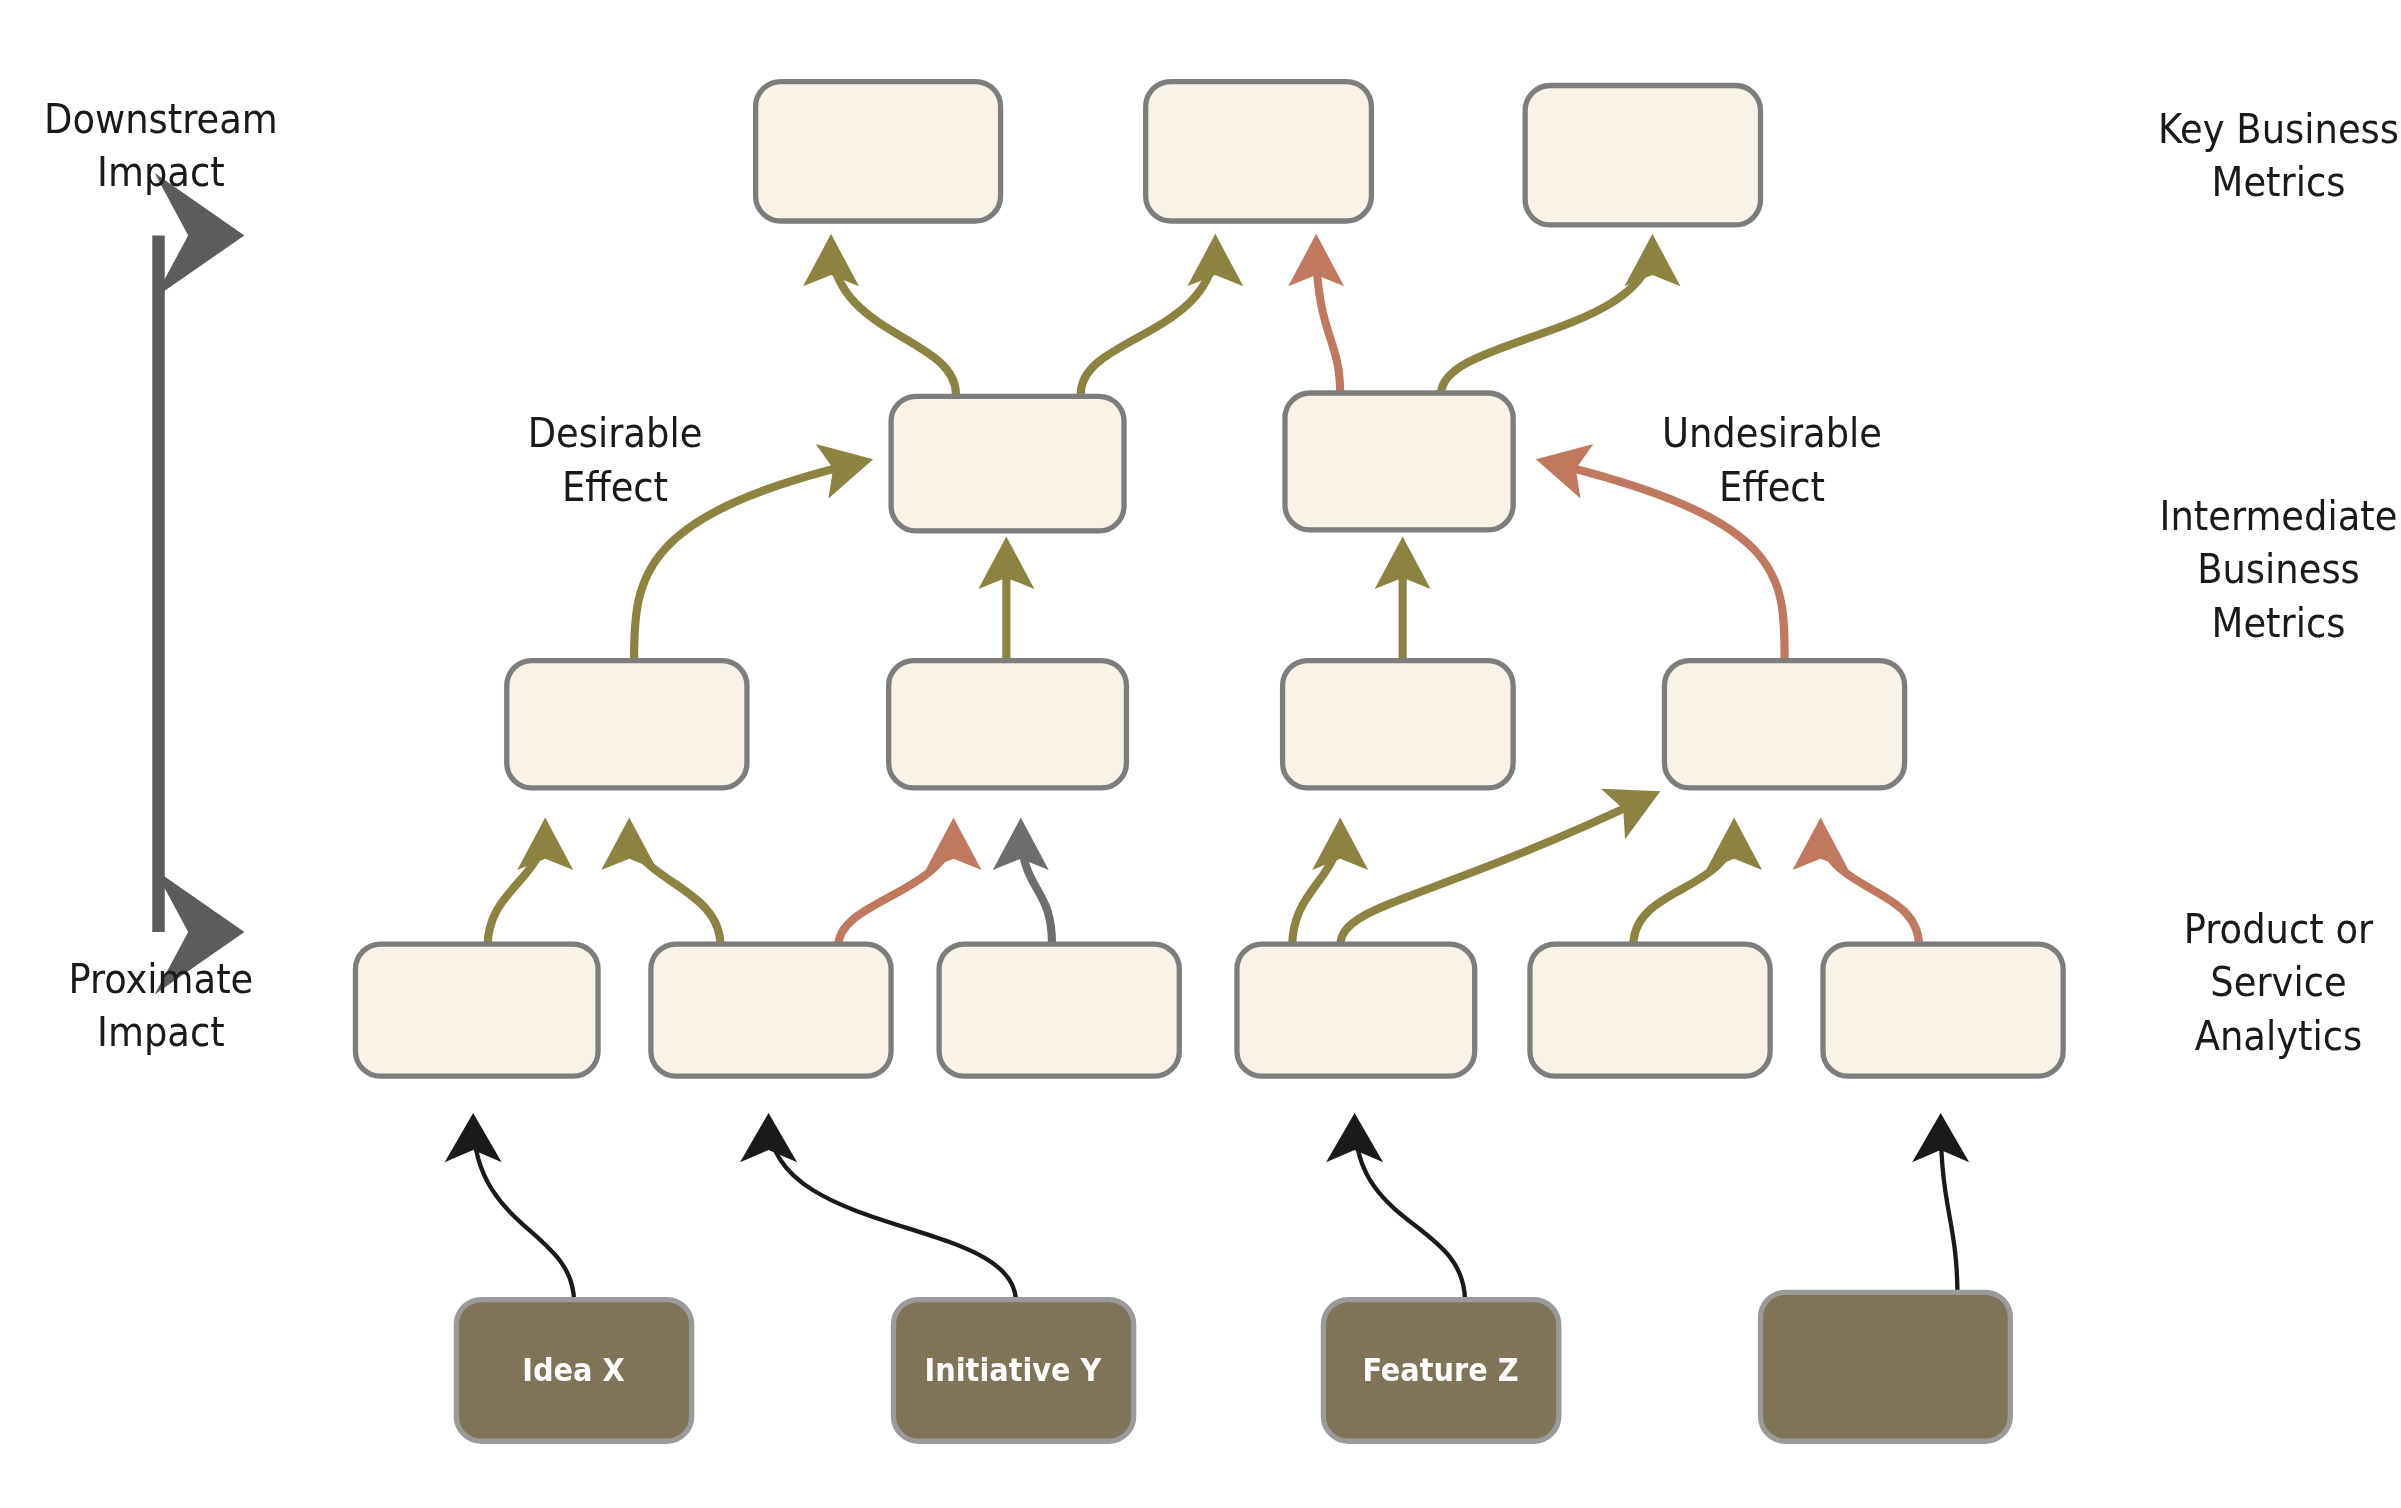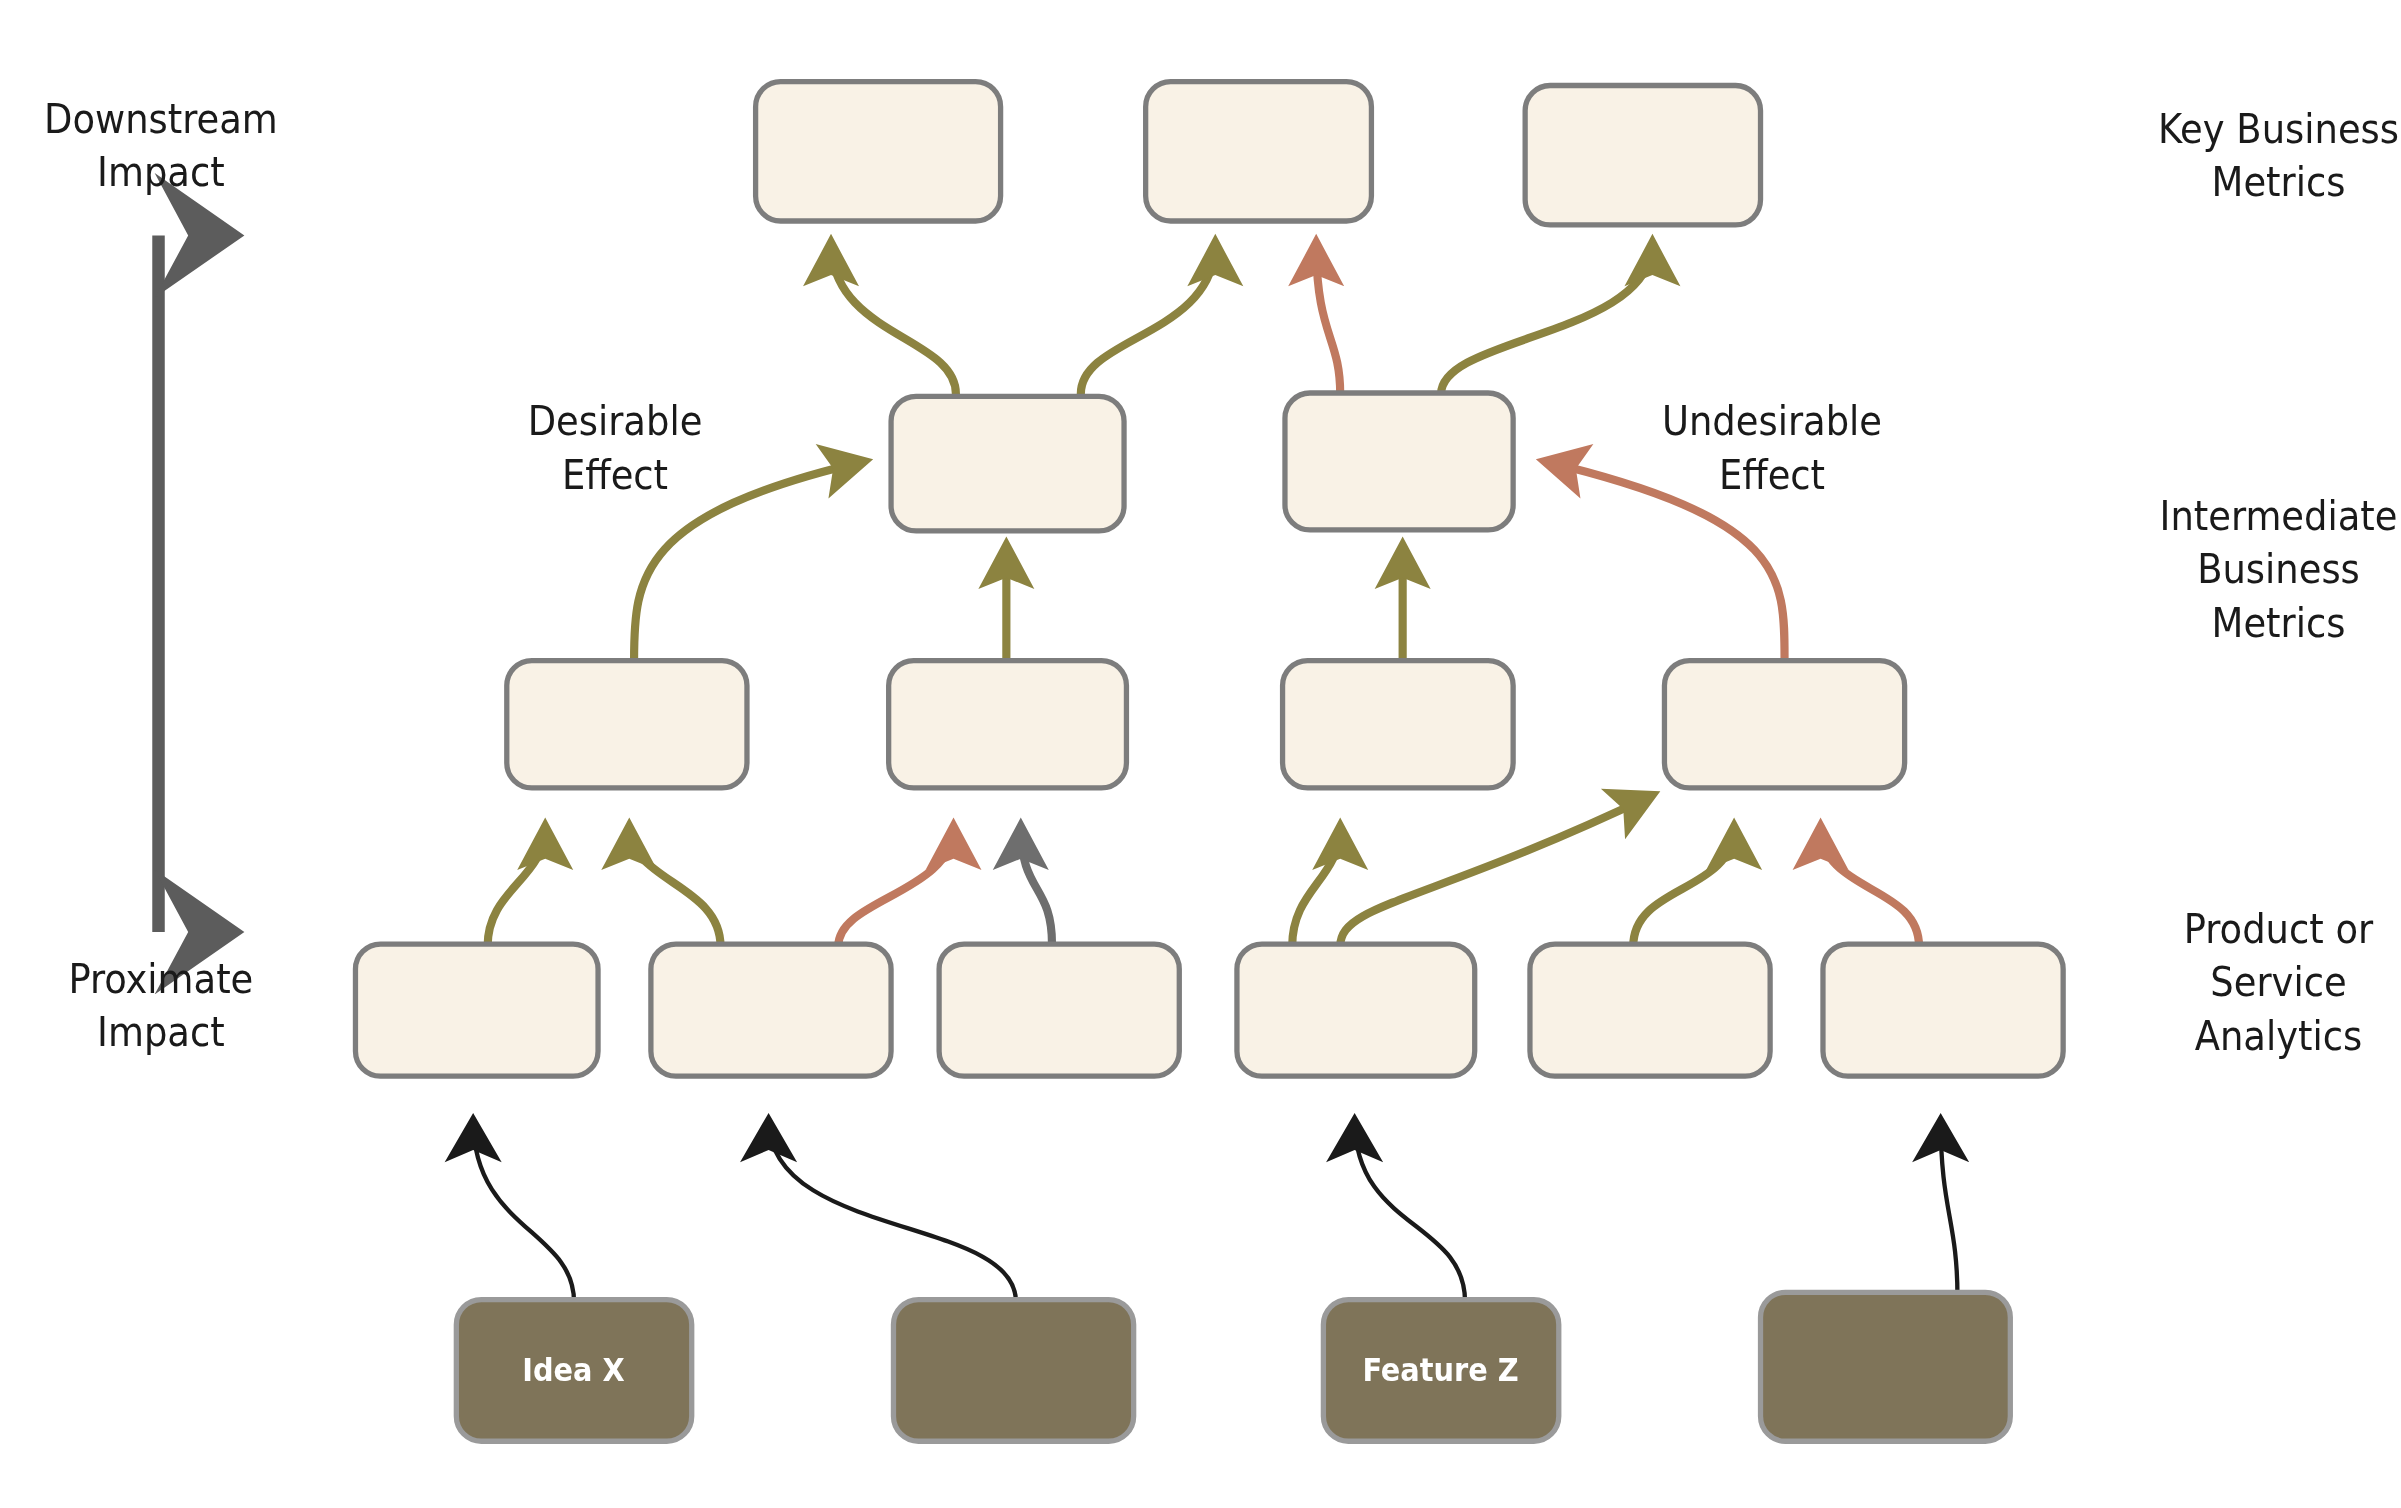--- a/index.html
+++ b/index.html
@@ -12,20 +12,21 @@
     position:absolute;text-align:center;color:#1a1a1a;
     font-size:41px;line-height:1.30;font-weight:400;
     font-family:"DejaVu Sans Condensed","Liberation Sans",sans-serif;
     white-space:pre-line;
   }
   .effect-label{
     position:absolute;text-align:center;color:#1a1a1a;
     font-size:41px;line-height:1.32;font-weight:400;
     font-family:"DejaVu Sans Condensed","Liberation Sans",sans-serif;
     white-space:pre-line;
+    margin-top:12px;
   }
   .node-text{
     position:absolute;display:flex;align-items:center;justify-content:center;
     text-align:center;color:#ffffff;font-weight:700;font-size:32px;line-height:1.25;
     font-family:"DejaVu Sans Condensed","Liberation Sans",sans-serif;
     pointer-events:none;white-space:pre-line;
   }
 </style>
 </head>
 <body>
@@ -143,18 +144,19 @@
 Analytics</div>
 
   <div class="effect-label" style="left:490px;top:394px;width:250px;">Desirable
 Effect</div>
 
   <div class="effect-label" style="left:1623px;top:394px;width:298px;">Undesirable
 Effect</div>
 
   <div class="node-text" style="left:456px;top:1299px;width:235px;height:142px;text-align:center;">Idea X</div>
 
+  <div class="node-text" style="left:893px;top:1299px;width:240px;height:142px;">Initiative Y</div>
 
   <div class="node-text" style="left:1323px;top:1299px;width:235px;height:142px;">Feature Z</div>
 
 
 </div>
 
 
 </body></html>

